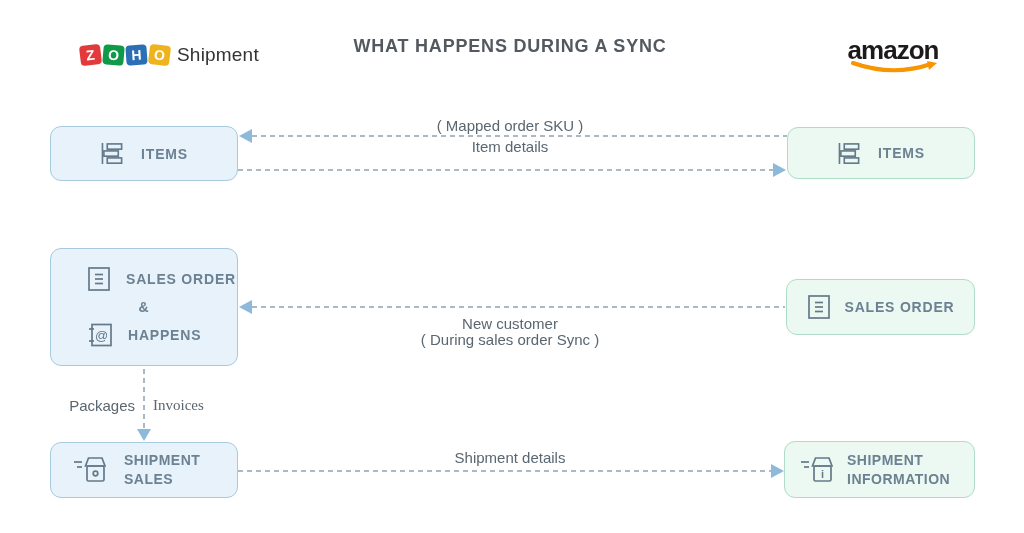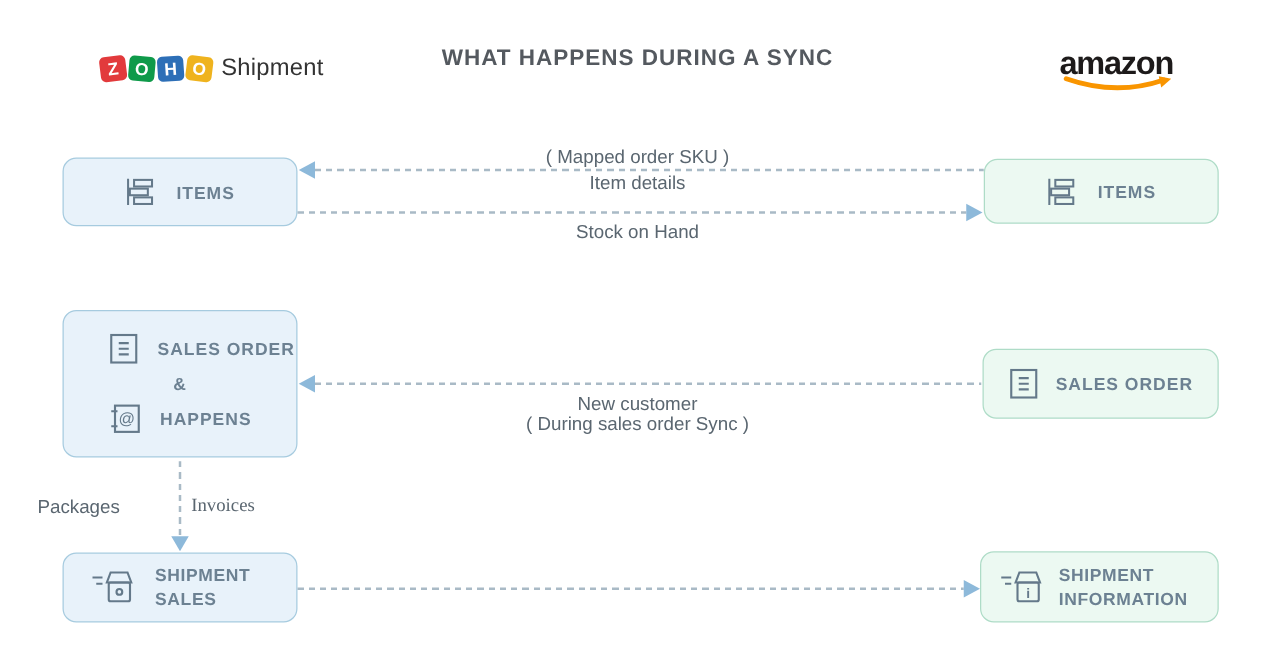--- a/index.html
+++ b/index.html
@@ -176,28 +176,28 @@
     </span>
   </div>
 
   <div class="flow-label" style="top:101px;margin-top:37px;">Item details</div>
   <div class="flow-label" style="top:117px;">( Mapped order SKU )</div>
   <div class="dash-h" style="left:252px;top:135px;width:535px;"></div>
   <div class="ah ah-left" style="left:239px;top:129px;"></div>
 
   <div class="dash-h" style="left:238px;top:169px;width:535px;"></div>
   <div class="ah ah-right" style="left:773px;top:163px;"></div>
-  <div class="flow-label" style="top:177px;">Stock on Hand</div>
 
   <div class="dash-h" style="left:252px;top:306px;width:533px;"></div>
   <div class="ah ah-left" style="left:239px;top:300px;"></div>
   <div class="flow-label" style="top:315px;">New customer</div>
   <div class="flow-label" style="top:331px;">( During sales order Sync )</div>
 
   <div class="dash-v" style="left:143px;top:369px;height:60px;"></div>
   <div class="ah ah-down" style="left:137px;top:429px;"></div>
-  <div class="side-label" style="left:30px;top:397px;width:105px;">Packages</div>
+  <div class="side-label" style="left:30px;top:397px;width:105px;text-align:right;">Packages</div>
   <div class="side-label" style="left:153px;top:397px;font-family:Liberation Serif, serif;">Invoices</div>
 
+  <div class="flow-label" style="top:449px;">Shipment details</div>
   <div class="dash-h" style="left:238px;top:470px;width:533px;"></div>
   <div class="ah ah-right" style="left:771px;top:464px;"></div>
 
 </div>
 
 </body></html>

